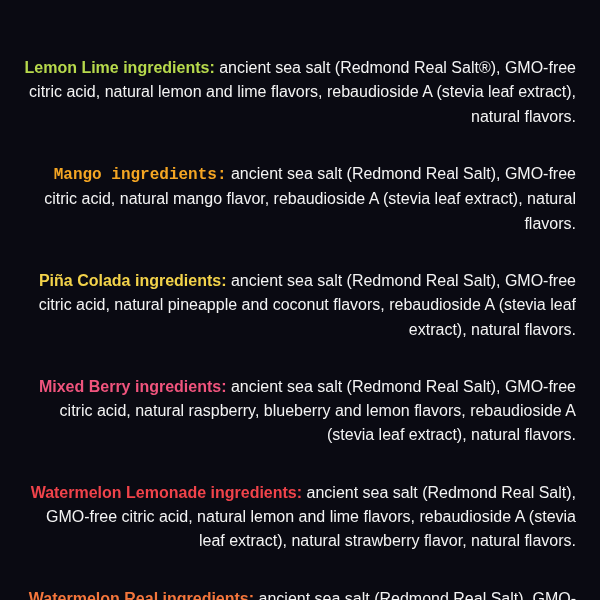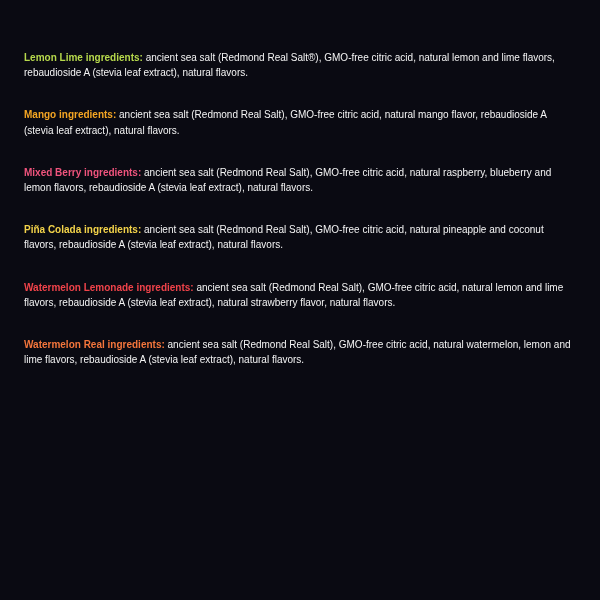--- a/index.html
+++ b/index.html
@@ -18,22 +18,22 @@
     width: 600px;
     height: 600px;
     box-sizing: border-box;
     padding: 40px 18px 10px 18px;
     display: flex;
     flex-direction: column;
     align-items: center;
   }
   .ingredient-block {
     width: 100%;
-    text-align: left;
-    font-size: 10px;
+    text-align: right;
+    font-size: 16px;
     line-height: 1.52;
     color: #f2f2f2;
     margin-bottom: 17px;
     padding: 0 6px;
     box-sizing: border-box;
   }
   .ingredient-block:last-child {
     margin-bottom: 0;
   }
   .flavor-label {
@@ -46,29 +46,29 @@
 </head>
 <body style="background: rgb(10, 10, 18);">
 
 <div id="ingredients-panel">
 
   <p class="ingredient-block">
     <span class="flavor-label" style="color: rgb(183, 217, 76);">Lemon Lime ingredients:</span><span class="ingredient-text"> ancient sea salt (Redmond Real Salt®), GMO-free citric acid, natural lemon and lime flavors, rebaudioside A (stevia leaf extract), natural flavors.</span>
   </p>
 
   <p class="ingredient-block">
-    <span class="flavor-label" style="color: rgb(245, 166, 35);">Mango ingredients:</span><span class="ingredient-text">  ancient sea salt (Redmond Real Salt), GMO-free citric acid, natural mango flavor, rebaudioside A (stevia leaf extract), natural flavors.</span>
+    <span class="flavor-label" style="color: rgb(245, 166, 35); font-family: Liberation Mono, monospace;">Mango ingredients:</span><span class="ingredient-text">  ancient sea salt (Redmond Real Salt), GMO-free citric acid, natural mango flavor, rebaudioside A (stevia leaf extract), natural flavors.</span>
+  </p>
+
+  <p class="ingredient-block">
+    <span class="flavor-label" style="color: rgb(243, 211, 74);">Piña Colada ingredients:</span><span class="ingredient-text"> ancient sea salt (Redmond Real Salt), GMO-free citric acid, natural pineapple and coconut flavors, rebaudioside A (stevia leaf extract), natural flavors.</span>
   </p>
 
   <p class="ingredient-block">
     <span class="flavor-label" style="color: rgb(240, 84, 125);">Mixed Berry ingredients:</span><span class="ingredient-text"> ancient sea salt (Redmond Real Salt), GMO-free citric acid, natural raspberry, blueberry and lemon flavors, rebaudioside A (stevia leaf extract), natural flavors.</span>
-  </p>
-
-  <p class="ingredient-block">
-    <span class="flavor-label" style="color: rgb(243, 211, 74);">Piña Colada ingredients:</span><span class="ingredient-text"> ancient sea salt (Redmond Real Salt), GMO-free citric acid, natural pineapple and coconut flavors, rebaudioside A (stevia leaf extract), natural flavors.</span>
   </p>
 
   <p class="ingredient-block">
     <span class="flavor-label" style="color: rgb(240, 67, 74);">Watermelon Lemonade ingredients:</span><span class="ingredient-text"> ancient sea salt (Redmond Real Salt), GMO-free citric acid, natural lemon and lime flavors, rebaudioside A (stevia leaf extract), natural strawberry flavor, natural flavors.</span>
   </p>
 
   <p class="ingredient-block">
     <span class="flavor-label" style="color: rgb(244, 118, 60);">Watermelon Real ingredients:</span><span class="ingredient-text"> ancient sea salt (Redmond Real Salt), GMO-free citric acid, natural watermelon, lemon and lime flavors, rebaudioside A (stevia leaf extract), natural flavors.</span>
   </p>
 

